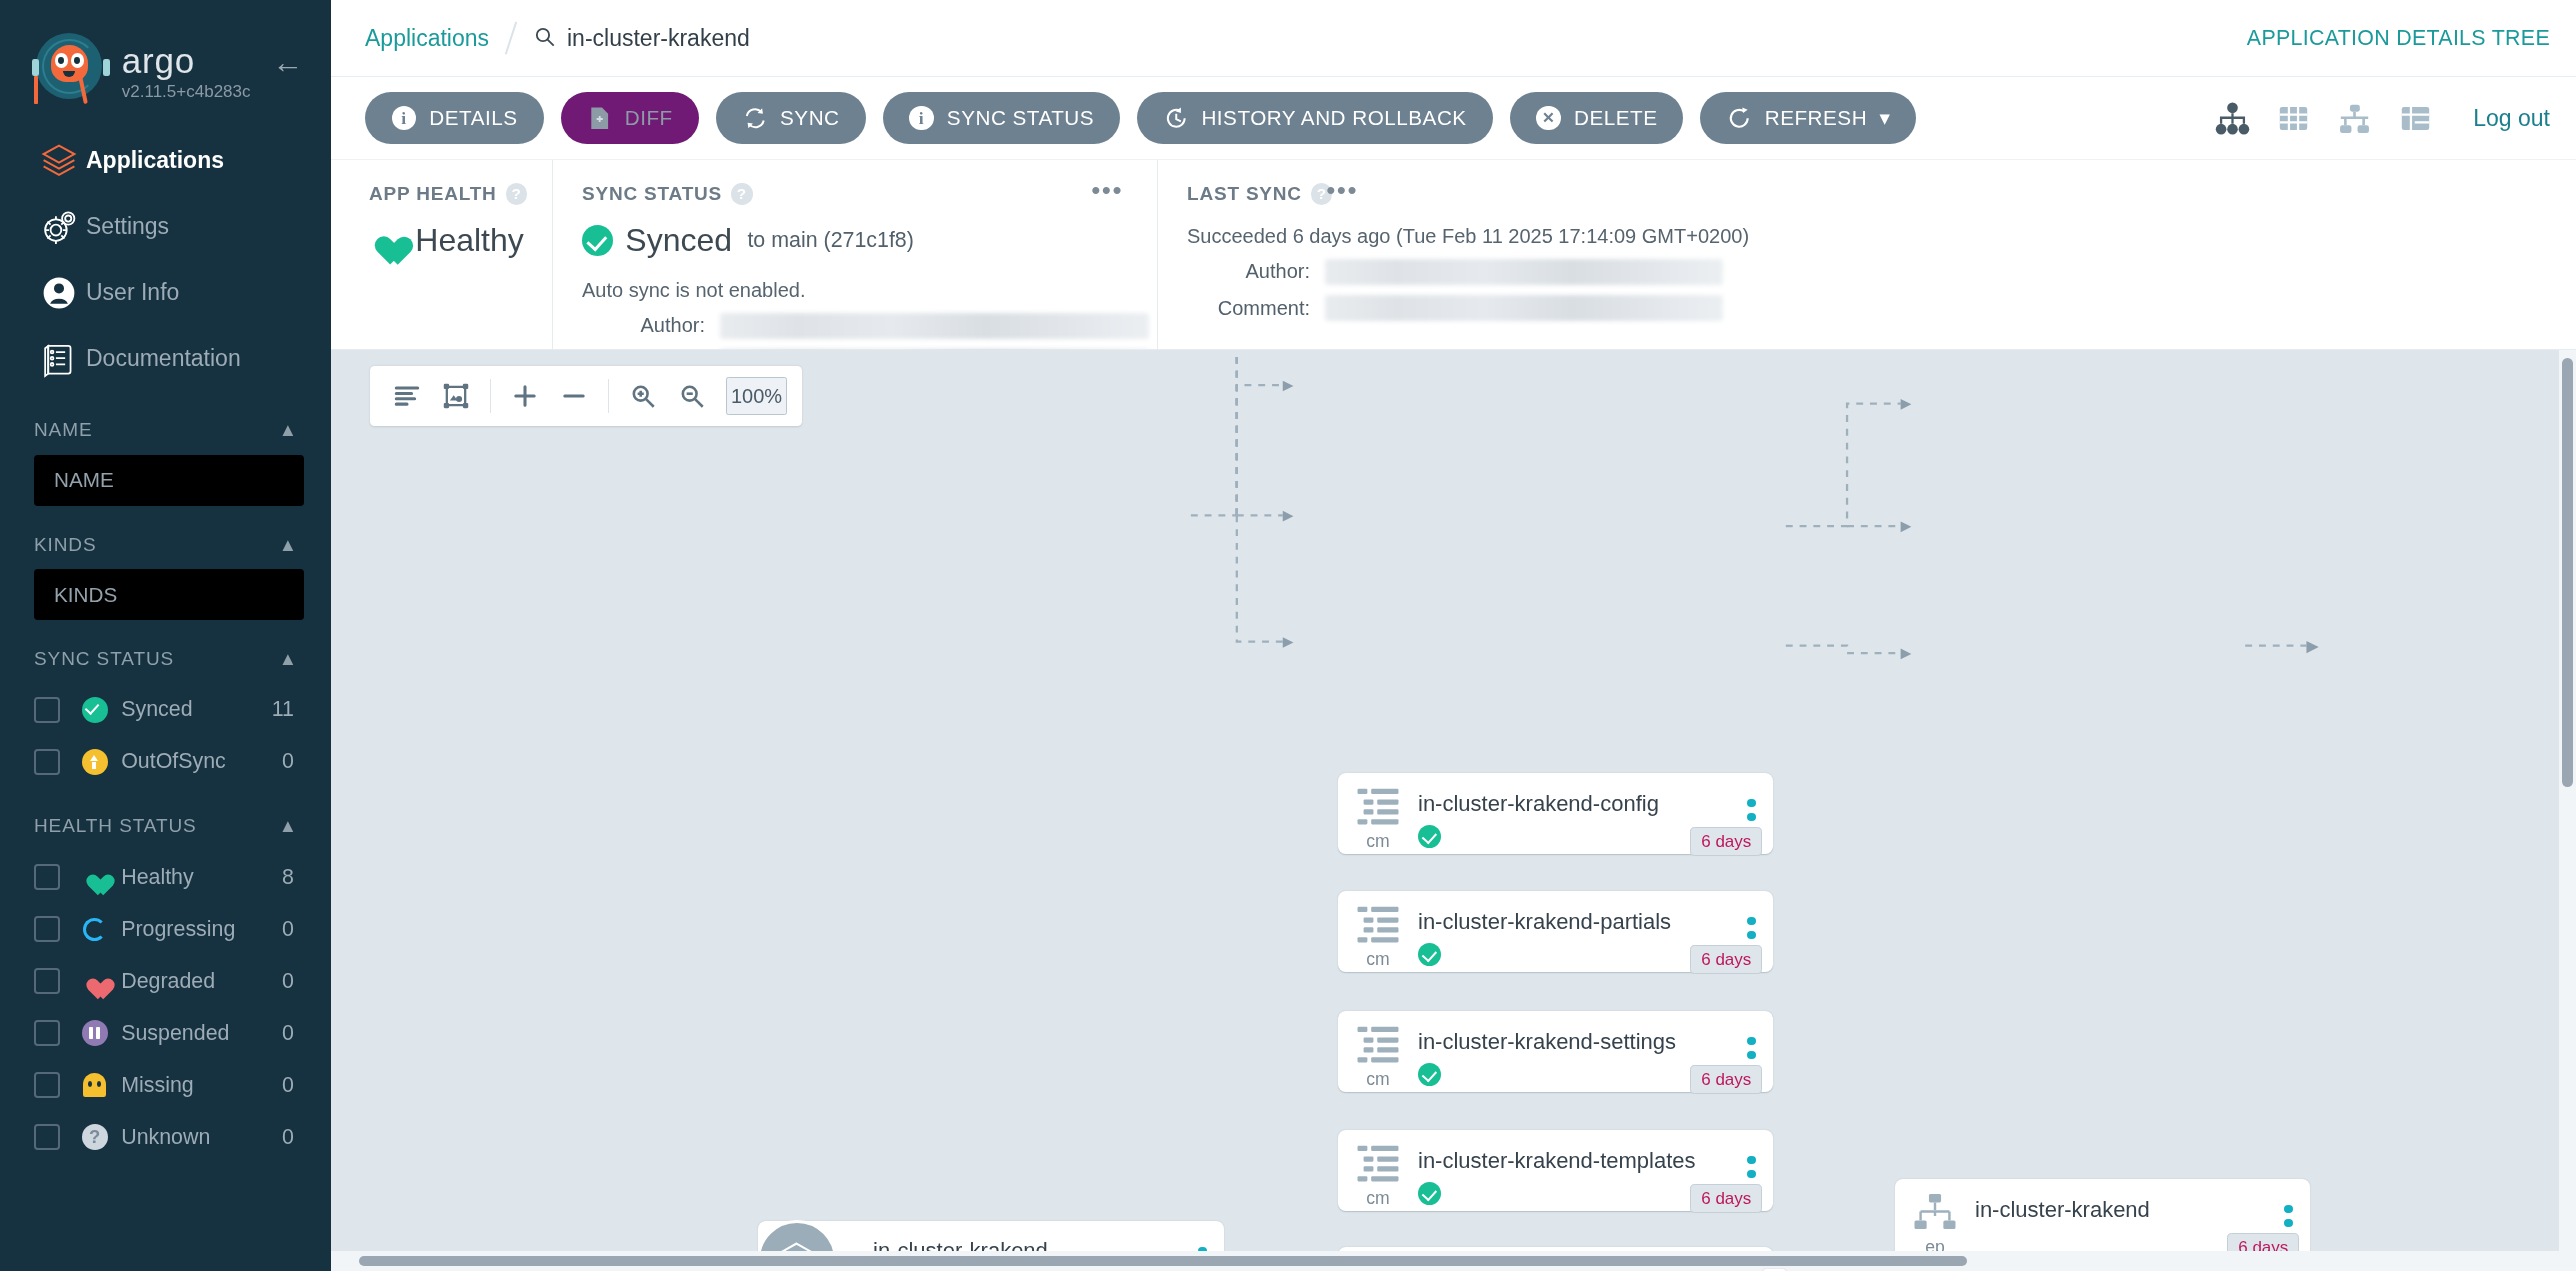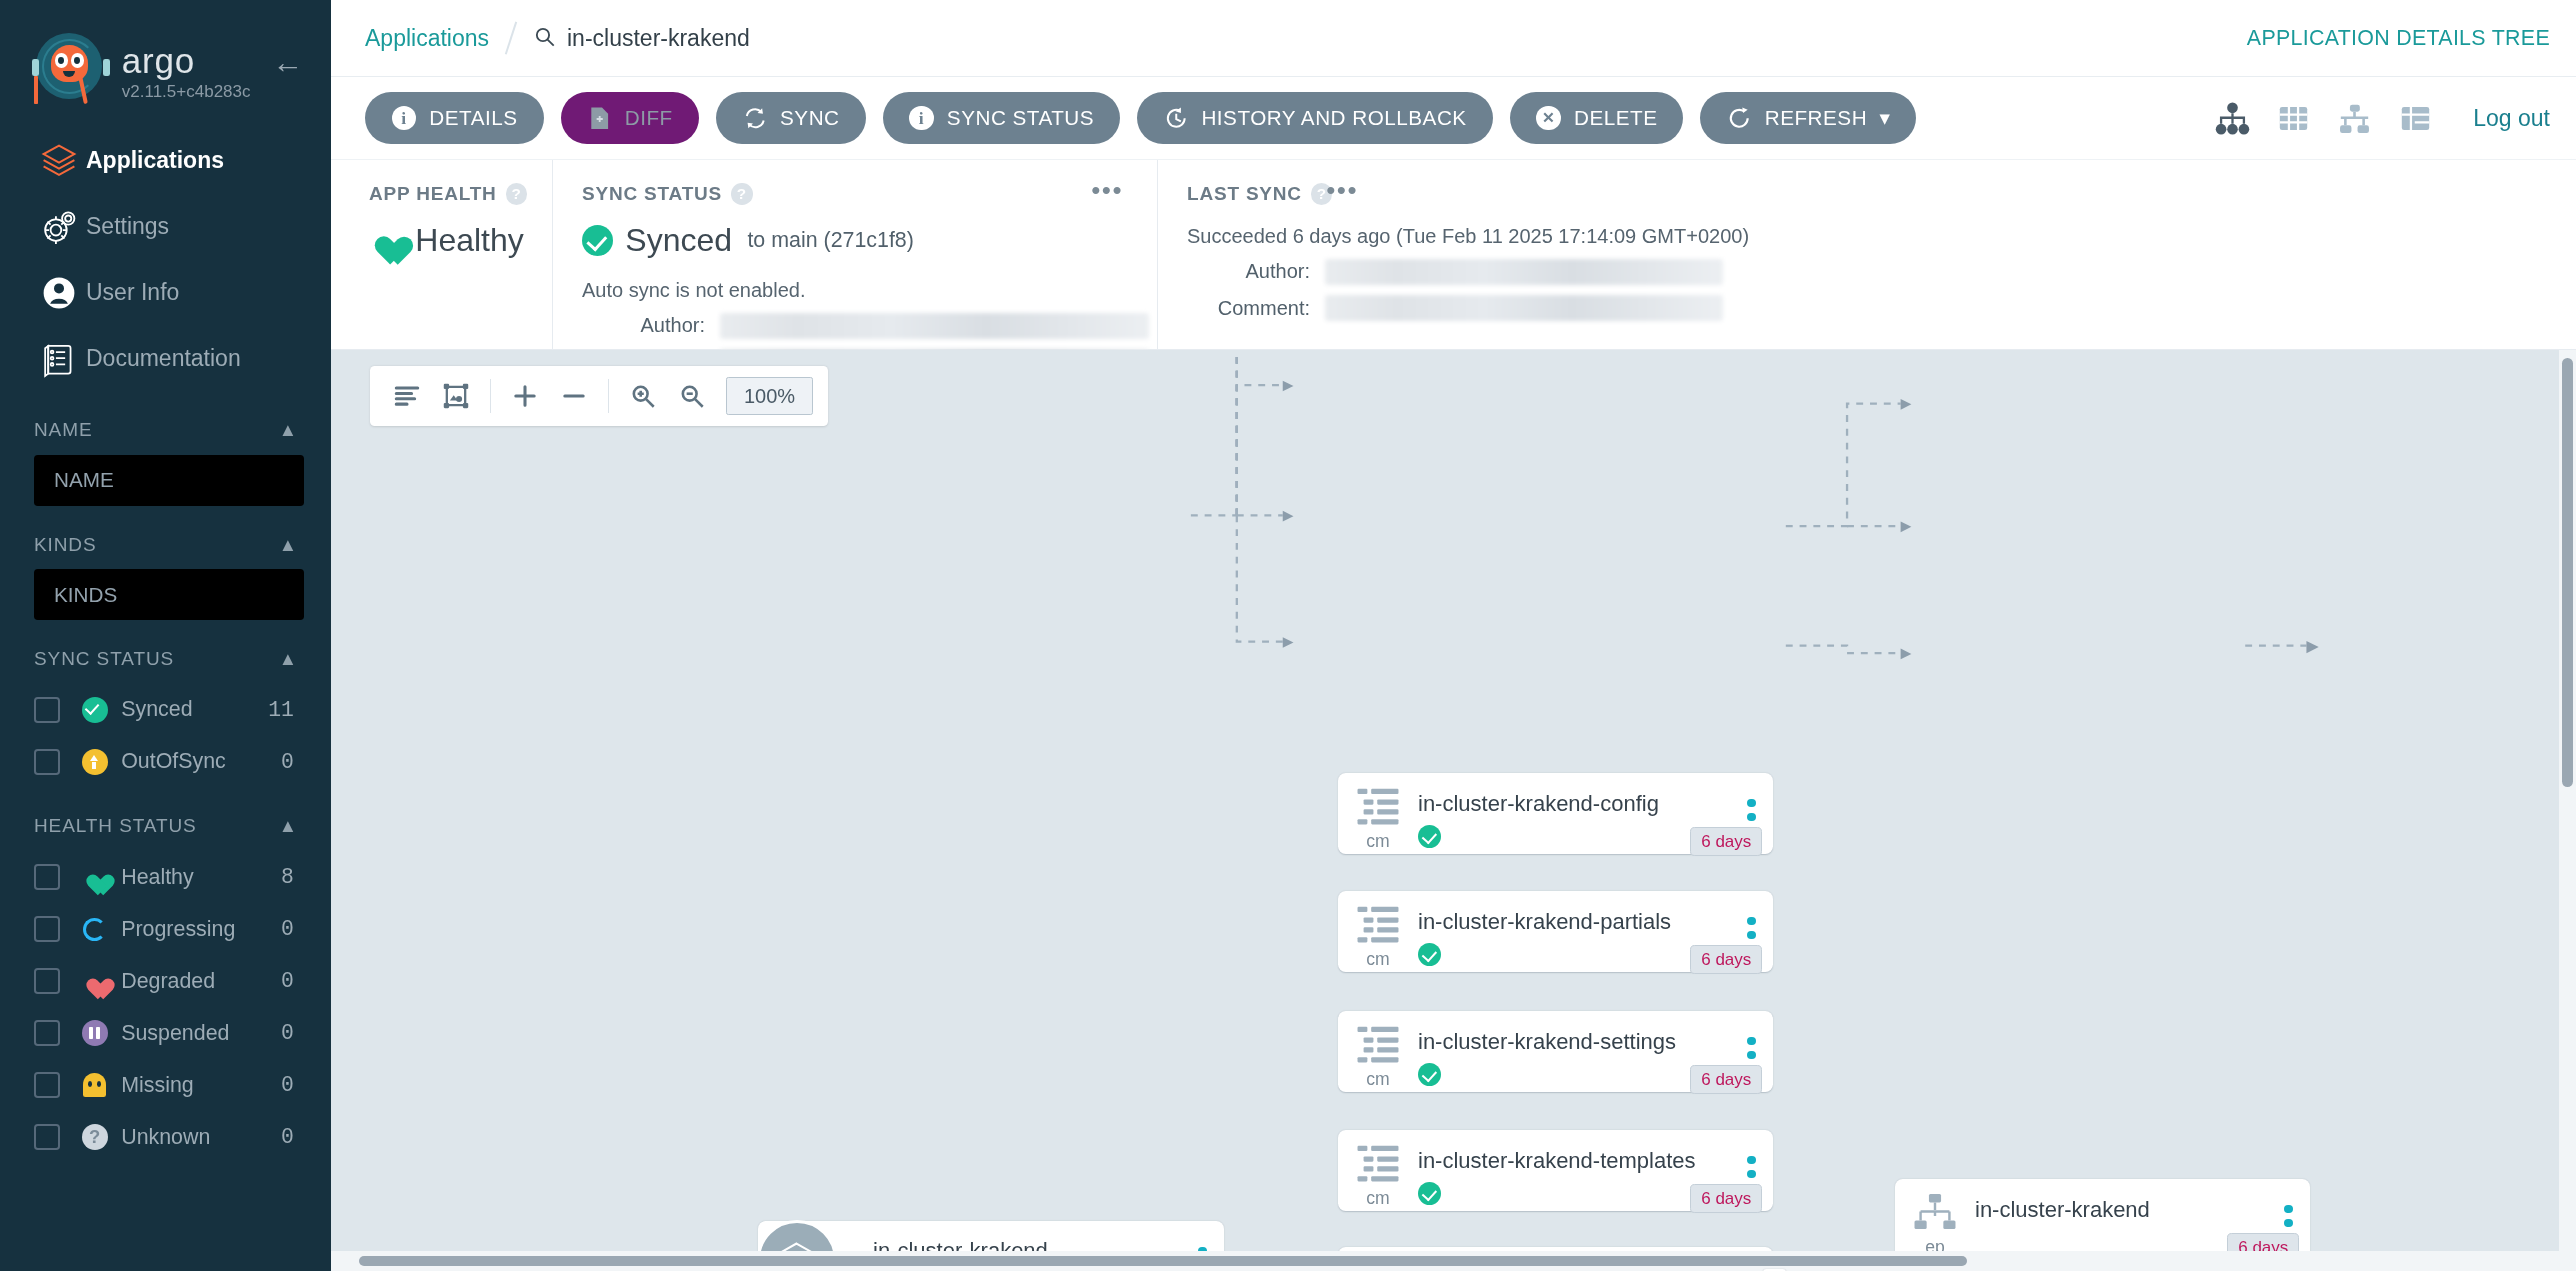--- a/index.html
+++ b/index.html
@@ -103,21 +103,21 @@
   }
   .flt-cb {
     width: 26px; height: 26px; flex: 0 0 26px; border: 2.3px solid #56697a;
     border-radius: 3.8px; margin-right: 17px;
   }
   .flt-ico {
     width: 35px; flex: 0 0 35px; display: flex; align-items: center;
     justify-content: center; margin-right: 9.2px;
   }
   .flt-lbl { font-size: 21.4px; color: #9dacb6; flex: 1 1 auto; }
-  .flt-cnt { font-size: 21.4px; color: #9dacb6; padding-right: 3.1px; font-family: Liberation Mono, monospace; }
+  .flt-cnt { font-size: 21.4px; color: #9dacb6; padding-right: 3.1px; }
 
   .dot-ico { width: 26px; height: 26px; border-radius: 50%; position: relative; }
   .dot-ico.green { background: #18be94; }
   .dot-ico.amber { background: #f4c030; }
   .dot-ico.purple { background: #8f7ab3; }
   .dot-ico.gray { background: #ced6de; }
   .dot-ico .chk {
     position: absolute; left: 6.9px; top: 4.6px; width: 8.4px; height: 13px;
     border: 2.3px solid #fff; border-top: none; border-left: none;
     transform: rotate(42deg);
@@ -289,21 +289,21 @@
     position: absolute; left: 39px; top: 16px; height: 60px;
     background: #fff; border-radius: 4.6px; display: flex; align-items: center;
     padding: 0 15.3px; gap: 4.6px; box-shadow: 0 0.8px 2.3px rgba(0,0,0,.12); z-index: 5;
   }
   .gt-btn {
     width: 44px; height: 44px; display: flex; align-items: center;
     justify-content: center; cursor: pointer; color: #5f7381;
   }
   .gt-div { width: 0.8px; height: 34px; background: #dde4ea; margin: 0 7.7px; }
   .gt-zoom {
-    width: 87px; height: 38px; border: 0.8px solid #b9c6d0; border-radius: 2.3px;
+    width: 61px; height: 38px; border: 0.8px solid #b9c6d0; border-radius: 2.3px;
     background: #eef2f6; color: #4a5a66; font-size: 20px; text-align: center;
     line-height: 37px; margin-left: 7.7px; cursor: text;
   }
 
   .node {
     position: absolute; background: #fff; border-radius: 7.7px;
     box-shadow: 0 0.8px 1.5px rgba(30,50,70,.22);
     display: flex; align-items: flex-start;
   }
   .node .n-ico {

